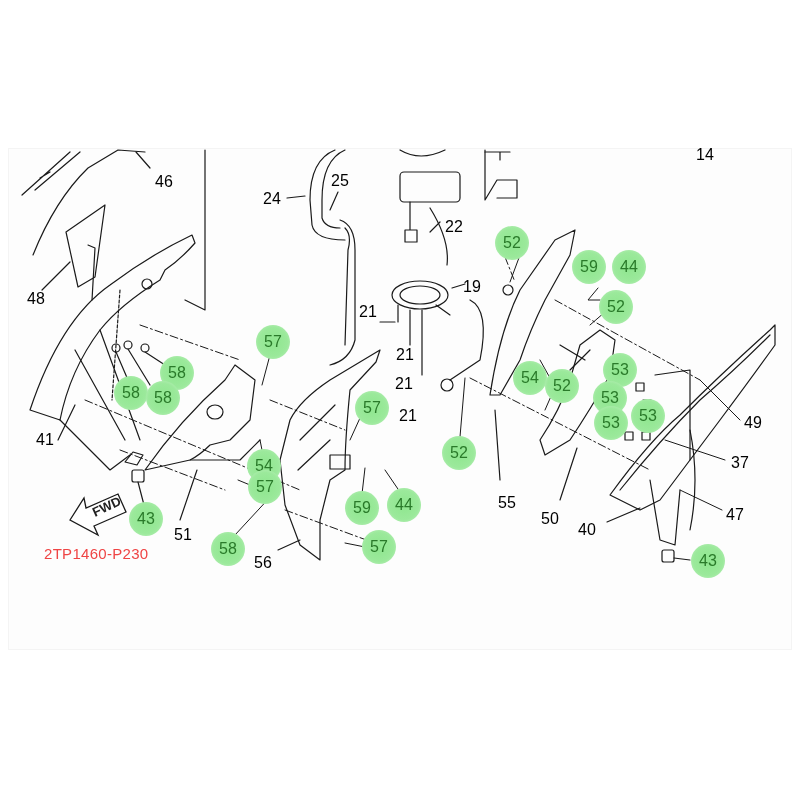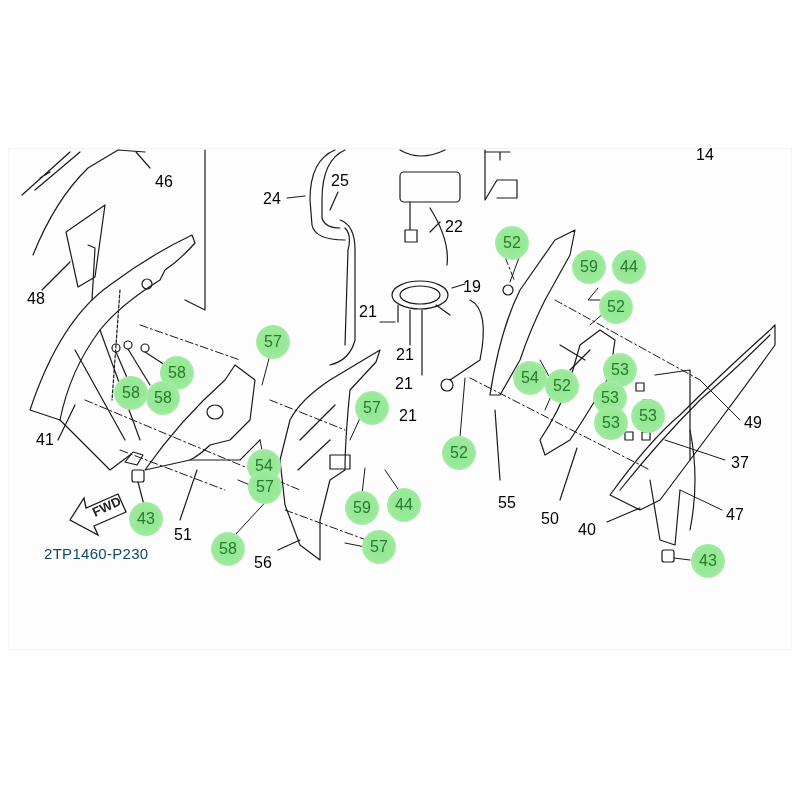--- a/index.html
+++ b/index.html
@@ -2,21 +2,21 @@
 <html><head>
 <meta charset="utf-8">
 <style>
   html, body { margin: 0; padding: 0; background: #ffffff; }
   body { width: 800px; height: 800px; position: relative; overflow: hidden; font-family: "Liberation Sans", sans-serif; }
   #panel { position: absolute; left: 8px; top: 148px; width: 784px; height: 502px; background: #fdfdfd; border: 1px solid #f4f4f4; box-sizing: border-box; }
   #diagram { position: absolute; left: 0; top: 0; width: 800px; height: 800px; }
   .lbl { position: absolute; font-size: 16px; color: #000000; line-height: 1; transform: translate(-50%, -50%); white-space: nowrap; }
   .bubble { position: absolute; width: 34px; height: 34px; border-radius: 50%; background: radial-gradient(circle, #8ee68e 0%, #9be99b 60%, #c8f2c8 100%); transform: translate(-50%, -50%); display: flex; align-items: center; justify-content: center; }
   .bubble span { font-size: 16px; color: #2a7a2a; line-height: 1; }
-  .code { position: absolute; left: 44px; top: 545px; font-size: 15px; color: #0c4a6e; letter-spacing: 0.3px; }
+  .code { position: absolute; left: 44px; top: 545px; font-size: 15px; color: #ef4444; letter-spacing: 0.3px; }
   .fwd-text { position: absolute; left: 90px; top: 506px; font-size: 13px; font-weight: bold; color: #222; transform: rotate(-25deg); transform-origin: left top; }
 </style>
 </head>
 <body>
 
 <div id="panel"></div>
 
 <svg id="diagram" viewBox="0 0 800 800" xmlns="http://www.w3.org/2000/svg">
   <g fill="none" stroke="#1a1a1a" stroke-width="1.2" stroke-linejoin="round" stroke-linecap="round">
 

